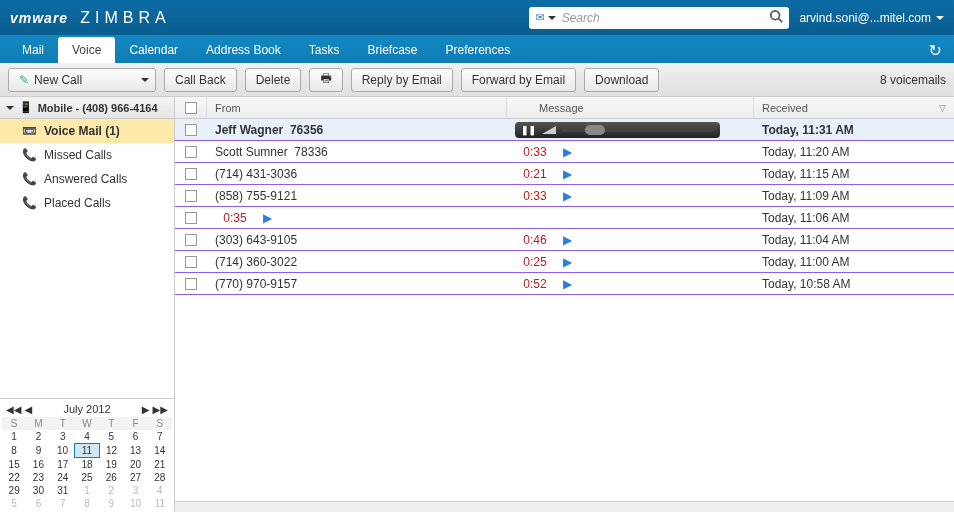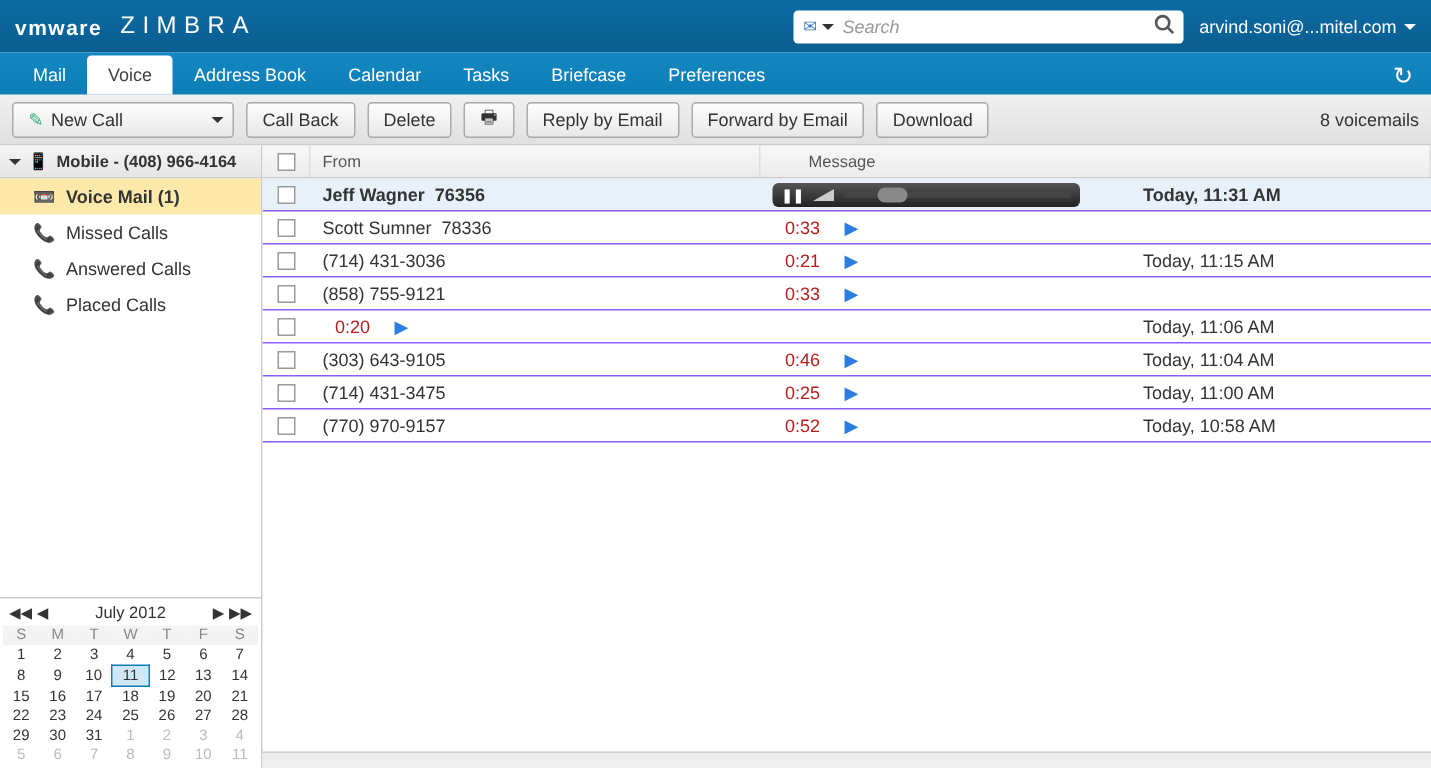--- a/index.html
+++ b/index.html
@@ -1,21 +1,21 @@
 <!DOCTYPE html>
 <html><head>
 <meta charset="utf-8">
 <style>
 * { margin: 0; padding: 0; box-sizing: border-box; }
 body { font-family: Arial, Helvetica, sans-serif; font-size: 12px; color: #333; background: #fff; width: 954px; height: 512px; overflow: hidden; }
 
 
 .header { background: linear-gradient(to bottom, #0d6ca5, #0a5d8f); height: 35px; display: flex; align-items: center; padding: 0 10px; color: #fff; }
 .logo { display: flex; align-items: center; gap: 12px; }
-.logo-vmware { font-weight: bold; font-size: 14px; letter-spacing: 1px; }
+.logo-vmware { font-weight: bold; font-size: 14px; letter-spacing: 1px; font-style: italic; }
 .logo-zimbra { font-size: 16px; letter-spacing: 5px; font-weight: 300; }
 .search-area { margin-left: auto; display: flex; align-items: center; gap: 10px; }
 .search-box { background: #fff; border-radius: 3px; height: 22px; width: 260px; display: flex; align-items: center; padding: 0 6px; gap: 6px; }
 .search-type { display: flex; align-items: center; gap: 3px; font-size: 11px; }
 .search-input { border: none; outline: none; flex: 1; font-size: 12px; color: #333; }
 .search-input::placeholder { color: #999; font-style: italic; }
 .search-icon { font-size: 14px; color: #555; }
 .user-info { font-size: 12px; display: flex; align-items: center; gap: 5px; }
 
 
@@ -107,22 +107,22 @@
       <span>arvind.soni@...mitel.com</span>
       <span class="tri-down" style="border-top-color:#fff;"></span>
     </div>
   </div>
 </div>
 
 <div class="tabs">
   <div id="tabs-container" style="display:flex;">
       <div class="tab">Mail</div>
       <div class="tab active">Voice</div>
+      <div class="tab">Calendar</div>
       <div class="tab">Address Book</div>
-      <div class="tab">Calendar</div>
       <div class="tab">Tasks</div>
       <div class="tab">Briefcase</div>
       <div class="tab">Preferences</div>
     </div>
   <span class="refresh-icon">↻</span>
 </div>
 
 <div class="toolbar">
   <div class="btn btn-newcall">
     <span style="color:#3a7;">✎</span>
@@ -259,20 +259,24 @@
     <div class="col-headers">
       <div class="col-check">
           <span class="chk"></span>
         </div>
       <div class="col-from">
           <span>From</span>
         </div>
       <div class="col-msg">
           <span>Message</span>
         </div>
+      <div class="col-received">
+        <span>Received</span>
+        <span class="sort-ind">▽</span>
+      </div>
     </div>
     <div class="rows" id="rows">
         <div class="row selected">
           <div class="c-check">
             <span class="chk"></span>
           </div>
           <div class="c-from">Jeff Wagner&nbsp;&nbsp;76356</div>
           <div class="c-msg">
             <div class="player">
               <span class="player-btn">❚❚</span>
@@ -286,20 +290,21 @@
         </div>
         <div class="row">
           <div class="c-check">
             <span class="chk"></span>
           </div>
           <div class="c-from">Scott Sumner&nbsp;&nbsp;78336</div>
           <div class="c-msg">
             <span class="duration">0:33</span>
             <span class="play-btn">▶</span>
           </div>
+          <div class="c-received">Today, 11:20 AM</div>
         </div>
         <div class="row">
           <div class="c-check">
             <span class="chk"></span>
           </div>
           <div class="c-from">(714) 431-3036</div>
           <div class="c-msg">
             <span class="duration">0:21</span>
             <span class="play-btn">▶</span>
           </div>
@@ -307,47 +312,48 @@
         </div>
         <div class="row">
           <div class="c-check">
             <span class="chk"></span>
           </div>
           <div class="c-from">(858) 755-9121</div>
           <div class="c-msg">
             <span class="duration">0:33</span>
             <span class="play-btn">▶</span>
           </div>
-        </div>
-        <div class="row">
-          <div class="c-check">
-            <span class="chk"></span>
-          </div>
-          <div class="c-msg">
-            <span class="duration">0:20</span>
+          <div class="c-received">Today, 11:09 AM</div>
+        </div>
+        <div class="row">
+          <div class="c-check">
+            <span class="chk"></span>
+          </div>
+          <div class="c-msg">
+            <span class="duration">0:35</span>
             <span class="play-btn">▶</span>
           </div>
           <div class="c-received">Today, 11:06 AM</div>
         </div>
         <div class="row">
           <div class="c-check">
             <span class="chk"></span>
           </div>
           <div class="c-from">(303) 643-9105</div>
           <div class="c-msg">
             <span class="duration">0:46</span>
             <span class="play-btn">▶</span>
           </div>
           <div class="c-received">Today, 11:04 AM</div>
         </div>
         <div class="row">
           <div class="c-check">
             <span class="chk"></span>
           </div>
-          <div class="c-from">(714) 431-3475</div>
+          <div class="c-from">(714) 360-3022</div>
           <div class="c-msg">
             <span class="duration">0:25</span>
             <span class="play-btn">▶</span>
           </div>
           <div class="c-received">Today, 11:00 AM</div>
         </div>
         <div class="row">
           <div class="c-check">
             <span class="chk"></span>
           </div>

